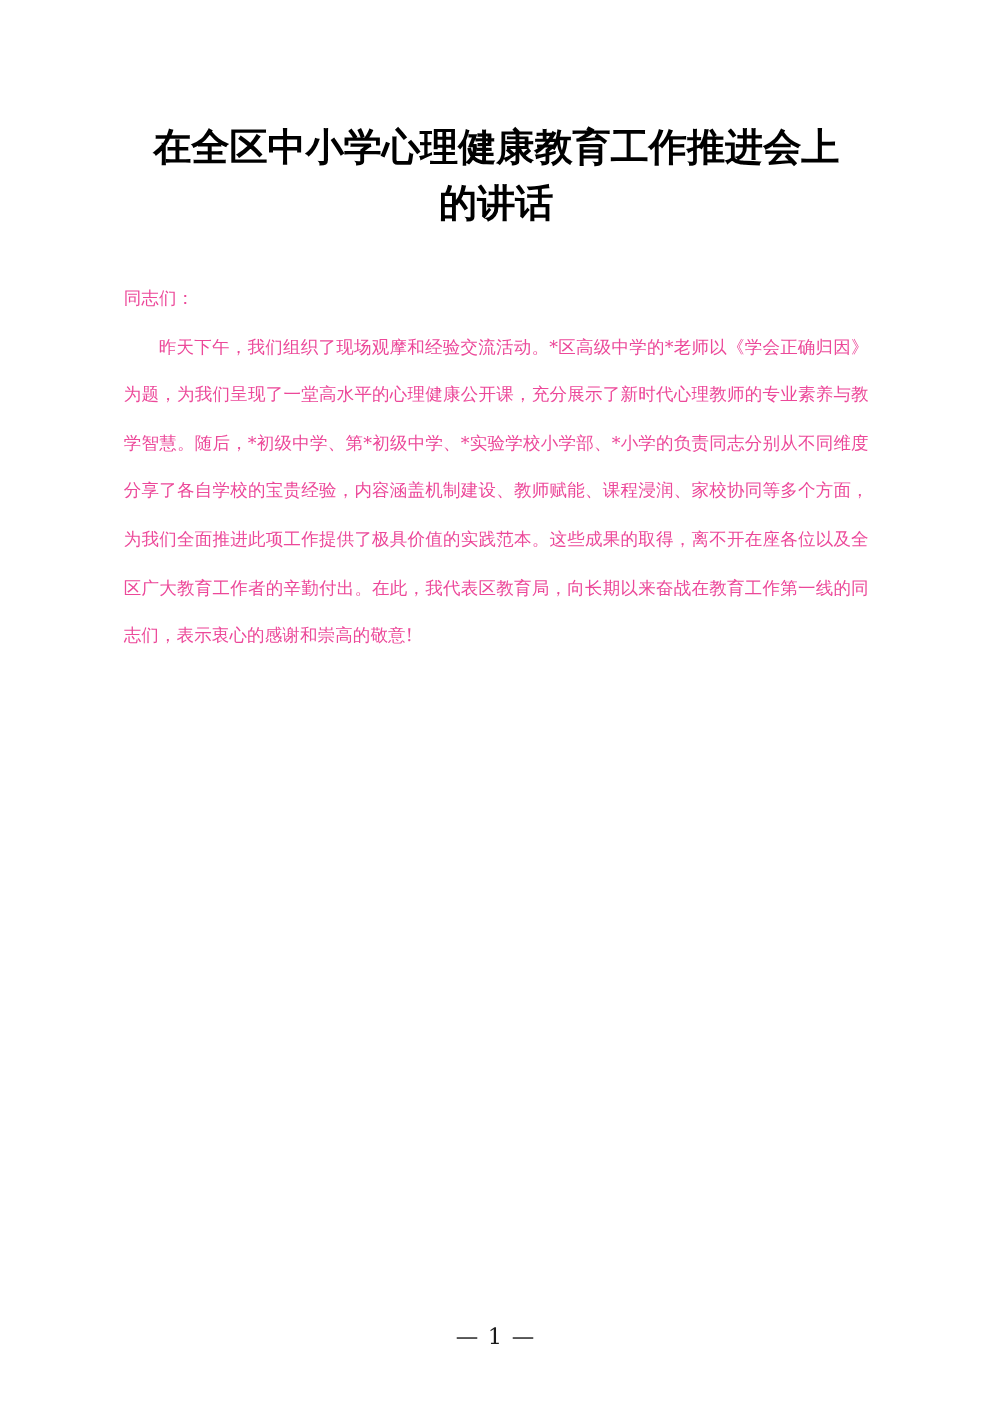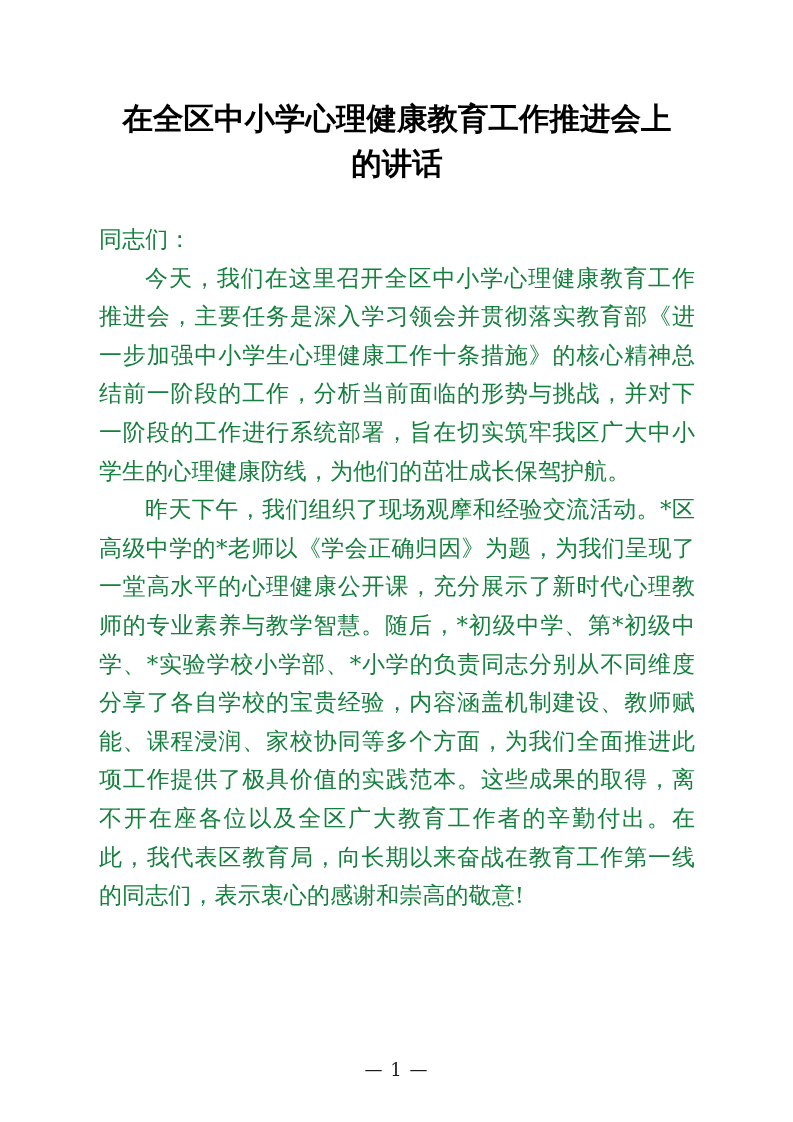--- a/index.html
+++ b/index.html
@@ -48,26 +48,26 @@
     word-break: break-all;
   }
 
   
   .body-block {
     margin-top: 34px;
   }
 
   .para {
     font-family: "DejaVu Serif", "Liberation Serif", serif;
-    font-size: 23px;
+    font-size: 14px;
     line-height: 38.6px;
     text-align: justify;
     text-justify: inter-character;
     text-align-last: left;
-    color: #15803d;
+    color: #ec4899;
     margin: 0;
     word-break: break-all;
     letter-spacing: 0.1px;
   }
 
   .para.salutation {
     text-indent: 0;
     text-align: left;
   }
 
@@ -95,21 +95,20 @@
 <div class="page">
 
   <div class="content">
 
     <h1 class="doc-title">在全区中小学心理健康教育工作推进会上的讲话</h1>
 
     <div class="body-block">
 
       <p class="para salutation">同志们：</p>
 
-      <p class="para indent">今天，我们在这里召开全区中小学心理健康教育工作推进会，主要任务是深入学习领会并贯彻落实教育部《进一步加强中小学生心理健康工作十条措施》的核心精神总结前一阶段的工作，分析当前面临的形势与挑战，并对下一阶段的工作进行系统部署，旨在切实筑牢我区广大中小学生的心理健康防线，为他们的茁壮成长保驾护航。</p>
 
       <p class="para indent">昨天下午，我们组织了现场观摩和经验交流活动。*区高级中学的*老师以《学会正确归因》为题，为我们呈现了一堂高水平的心理健康公开课，充分展示了新时代心理教师的专业素养与教学智慧。随后，*初级中学、第*初级中学、*实验学校小学部、*小学的负责同志分别从不同维度分享了各自学校的宝贵经验，内容涵盖机制建设、教师赋能、课程浸润、家校协同等多个方面，为我们全面推进此项工作提供了极具价值的实践范本。这些成果的取得，离不开在座各位以及全区广大教育工作者的辛勤付出。在此，我代表区教育局，向长期以来奋战在教育工作第一线的同志们，表示衷心的感谢和崇高的敬意!</p>
 
 
     </div>
   </div>
 
   <div class="page-footer">— 1 —</div>
 
 </div>

